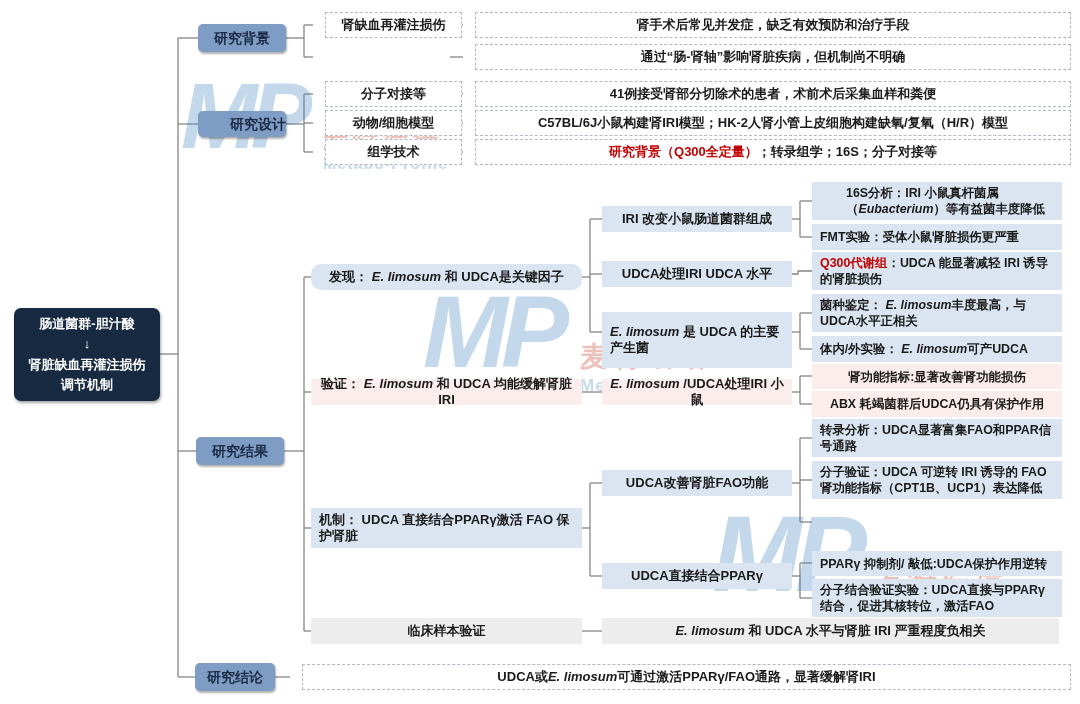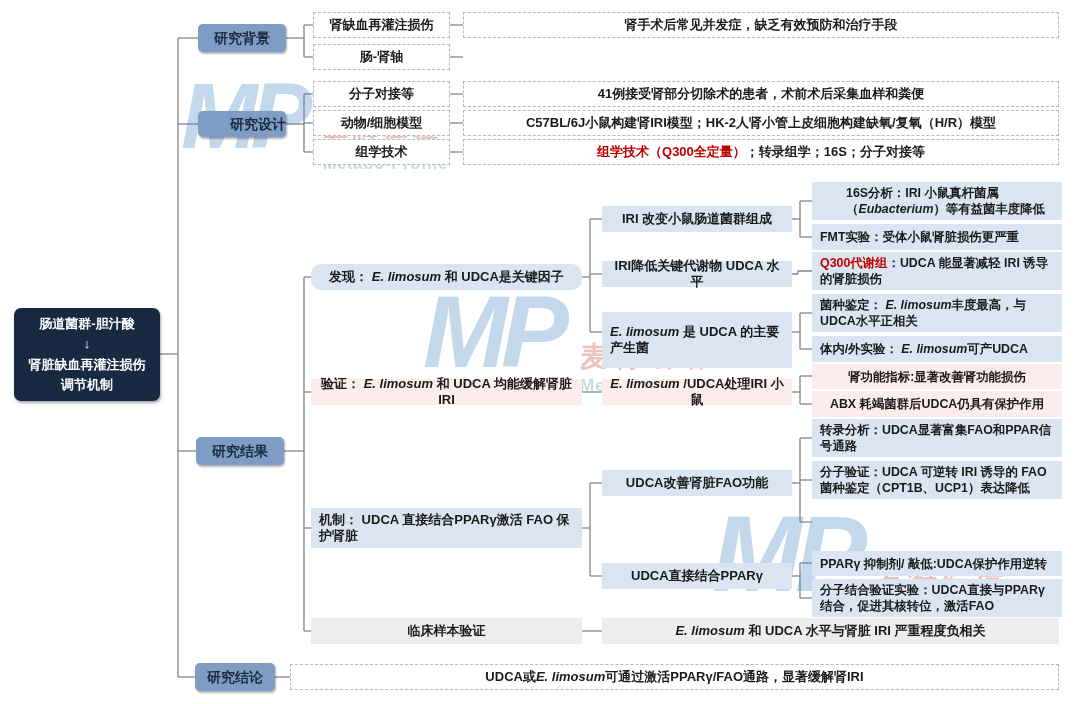--- a/index.html
+++ b/index.html
@@ -18,21 +18,21 @@
   .pad{padding:2px 8px;}
   .root{
     background:#182A42;color:#ffffff;border-radius:7px;flex-direction:column;
     font-size:13px;line-height:20.5px;font-weight:600;
     box-shadow:1px 2px 3px rgba(0,0,0,.35);
   }
   .l1{
     background:#7E9CC4;color:#1B2B45;border-radius:5px;
     font-size:14px;font-weight:700;box-shadow:1px 1.5px 2px rgba(0,0,0,.3);
   }
-  .dashed{background:#ffffff;border:1.5px dashed #B2B9C4;}
+  .dashed{background:#ffffff;border:1.5px dashed #B2B9C4;margin-left:12px;}
   .fill-blue{background:#DBE5F1;}
   .fill-pink{background:#FBEDEC;}
   .fill-gray{background:#EDEDEE;}
   .leaf{font-size:12.4px;line-height:16px;}
   .seg-i{font-style:italic;}
   .seg-r{color:#C00000;}
   .wm{position:absolute;display:flex;align-items:flex-start;z-index:1;pointer-events:none;}
   .wm-logo{
     font-style:italic;font-weight:900;letter-spacing:-7px;line-height:.88;
     color:#4E8AC8;opacity:.33;
@@ -153,56 +153,58 @@
     <div>肾脏缺血再灌注损伤</div>
     <div>调节机制</div>
   </div>
 
   <div class="node l1" style="left:198px;top:24px;width:88px;height:28px;">研究背景</div>
   <div class="node l1" style="left:198px;top:111px;width:88px;height:26px;padding-left:32px;">研究设计</div>
   <div class="node l1" style="left:196px;top:437px;width:88px;height:28px;">研究结果</div>
   <div class="node l1" style="left:195px;top:663px;width:80px;height:28px;">研究结论</div>
 
   <div class="node dashed pad" style="left:313px;top:12px;width:137px;height:26px;">肾缺血再灌注损伤</div>
-  <div class="node dashed pad" style="left:313px;top:44px;width:137px;height:26px;">肠-肾轴</div>
   <div class="node dashed pad" style="left:463px;top:12px;width:596px;height:26px;">
       <span><span>肾手术后常见并发症，缺乏有效预防和治疗手段</span></span>
+    </div>
+  <div class="node dashed pad" style="left:463px;top:44px;width:596px;height:26px;">
+      <span><span>通过“肠-肾轴”影响肾脏疾病，但机制尚不明确</span></span>
     </div>
 
   <div class="node dashed pad" style="left:313px;top:81px;width:137px;height:26px;">分子对接等</div>
   <div class="node dashed pad" style="left:313px;top:110px;width:137px;height:26px;">动物/细胞模型</div>
   <div class="node dashed pad" style="left:313px;top:139px;width:137px;height:26px;">组学技术</div>
   <div class="node dashed pad" style="left:463px;top:81px;width:596px;height:26px;">
       <span><span>41例接受肾部分切除术的患者，术前术后采集血样和粪便</span></span>
     </div>
   <div class="node dashed pad" style="left:463px;top:110px;width:596px;height:26px;">
       <span><span>C57BL/6J小鼠构建肾IRI模型；HK-2人肾小管上皮细胞构建缺氧/复氧（H/R）模型</span></span>
     </div>
   <div class="node dashed pad" style="left:463px;top:139px;width:596px;height:26px;">
-      <span><span class="seg-r">组学技术（Q300全定量）</span><span>；转录组学；16S；分子对接等</span></span>
+      <span><span class="seg-r">研究背景（Q300全定量）</span><span>；转录组学；16S；分子对接等</span></span>
     </div>
 
   <div class="node fill-blue pad" style="left:311px;top:264px;width:271px;height:26px;border-radius:10px;">
       <span><span>发现： </span><span class="seg-i">E. limosum</span><span> 和 UDCA是关键因子</span></span>
     </div>
   <div class="node fill-pink pad" style="left:311px;top:379px;width:271px;height:26px;">
       <span><span>验证： </span><span class="seg-i">E. limosum</span><span> 和 UDCA 均能缓解肾脏 IRI</span></span>
     </div>
   <div class="node fill-blue pad left" style="left:311px;top:508px;width:271px;height:40px;">
       <span><span>机制： UDCA 直接结合PPARγ激活 FAO 保护肾脏</span></span>
     </div>
   <div class="node fill-gray pad" style="left:311px;top:618px;width:271px;height:26px;">
       <span><span>临床样本验证</span></span>
     </div>
 
   <div class="node fill-blue pad" style="left:602px;top:206px;width:190px;height:26px;">
       <span><span>IRI 改变小鼠肠道菌群组成</span></span>
     </div>
   <div class="node fill-blue pad" style="left:602px;top:261px;width:190px;height:26px;">
-      <span><span>IRI降低关键代谢物 UDCA 水平</span></span>
+      <span><span>UDCA处理IRI UDCA 水平</span></span>
     </div>
   <div class="node fill-blue pad left" style="left:602px;top:312px;width:190px;height:56px;">
       <span><span class="seg-i">E. limosum</span><span> 是 UDCA 的主要产生菌</span></span>
     </div>
   <div class="node fill-pink pad" style="left:602px;top:379px;width:190px;height:26px;">
       <span><span class="seg-i">E. limosum</span><span> /UDCA处理IRI 小鼠</span></span>
     </div>
   <div class="node fill-blue pad" style="left:602px;top:470px;width:190px;height:26px;">
       <span><span>UDCA改善肾脏FAO功能</span></span>
     </div>
@@ -231,21 +233,21 @@
   <div class="node fill-pink pad leaf" style="left:812px;top:364px;width:250px;height:25px;">
       <span><span>肾功能指标:显著改善肾功能损伤</span></span>
     </div>
   <div class="node fill-pink pad leaf" style="left:812px;top:391px;width:250px;height:26px;">
       <span><span>ABX 耗竭菌群后UDCA仍具有保护作用</span></span>
     </div>
   <div class="node fill-blue pad left leaf" style="left:812px;top:419px;width:250px;height:38px;">
       <span><span>转录分析：UDCA显著富集FAO和PPAR信号通路</span></span>
     </div>
   <div class="node fill-blue pad left leaf" style="left:812px;top:461px;width:250px;height:38px;">
-      <span><span>分子验证：UDCA 可逆转 IRI 诱导的 FAO 菌种鉴定（CPT1B、UCP1）表达降低</span></span>
+      <span><span>分子验证：UDCA 可逆转 IRI 诱导的 FAO 肾功能指标（CPT1B、UCP1）表达降低</span></span>
     </div>
   <div class="node fill-blue pad left leaf" style="left:812px;top:551px;width:250px;height:25px;">
       <span><span>PPARγ 抑制剂/ 敲低:UDCA保护作用逆转</span></span>
     </div>
   <div class="node fill-blue pad left leaf" style="left:812px;top:579px;width:250px;height:38px;">
       <span><span>分子结合验证实验：UDCA直接与PPARγ结合，促进其核转位，激活FAO</span></span>
     </div>
 
   <div class="node dashed pad" style="left:290px;top:664px;width:769px;height:26px;">
       <span><span>UDCA或</span><span class="seg-i">E. limosum</span><span>可通过激活PPARγ/FAO通路，显著缓解肾IRI</span></span>

